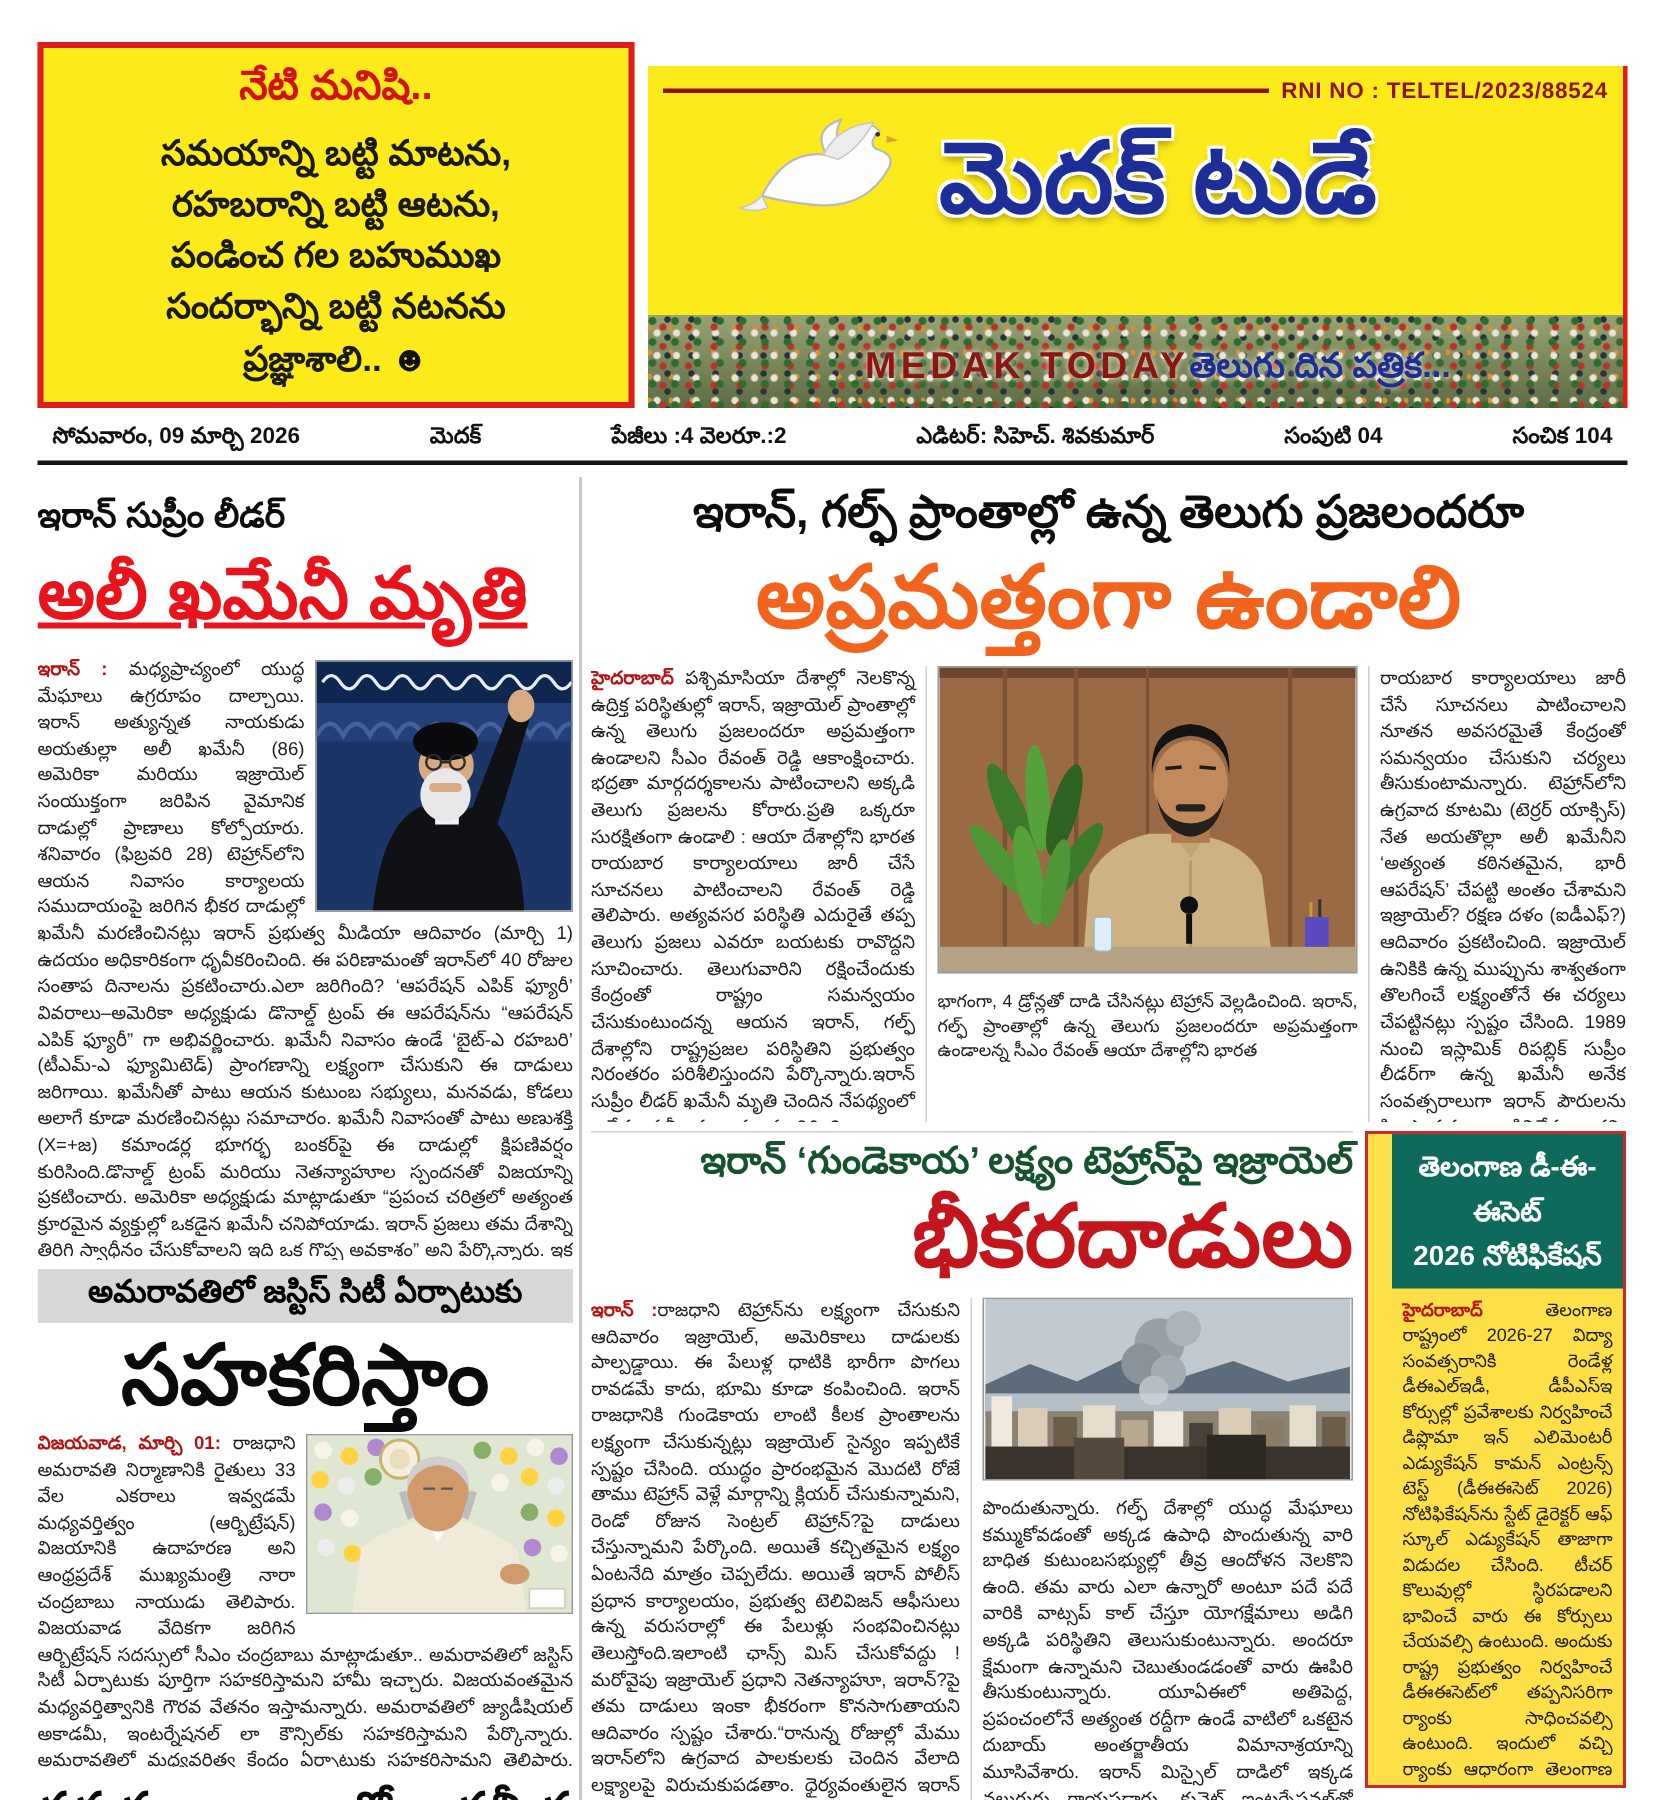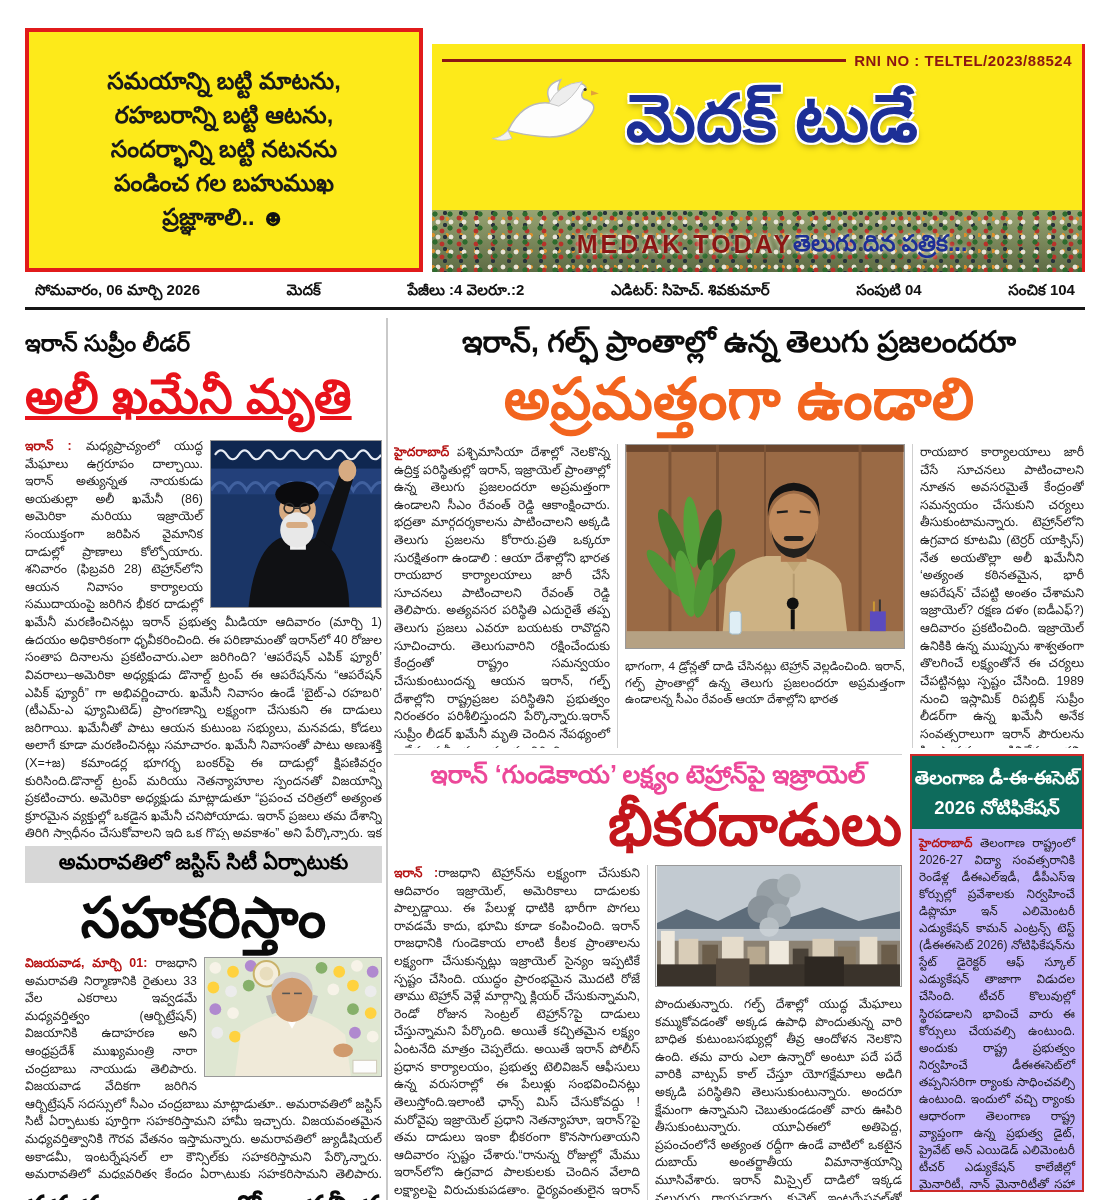--- a/index.html
+++ b/index.html
@@ -63,43 +63,44 @@
   .kicker2 { text-align:center; font-size:30px; line-height:40px; font-weight:bold; color:#0d0d0d; margin-top:4px; }
   .headline-orange { text-align:center; font-size:58px; line-height:70px; font-weight:bold; color:#f2641e; margin:2px 0 10px; }
   .alert-row { display:flex; height:304px; overflow:hidden; }
   .alert-left { width:224px; padding-right:7px; border-right:1.5px solid #cfcfcf; }
   .alert-center { width:294px; padding:0 7px; }
   .alert-right { flex:1; padding-left:7px; border-left:1.5px solid #cfcfcf; }
   .caption { font-size:11.8px; line-height:1.4; text-align:justify; color:#1d1d1d; margin-top:5px; }
 
   .bottom-row { display:flex; margin-top:6px; }
   .strikes-sec { width:512px; border-top:1.5px solid #cfcfcf; padding-top:2px; }
-  .kicker3 { text-align:center; font-size:25px; line-height:34px; font-weight:bold; color:#ec4899; }
+  .kicker3 { text-align:right; font-size:25px; line-height:34px; font-weight:bold; color:#14532d; }
   .headline-darkred { text-align:right; font-size:58px; line-height:68px; font-weight:bold; color:#c3161c; }
   .strikes-row { display:flex; margin-top:6px; height:336px; overflow:hidden; }
   .strikes-left { width:254px; padding-right:7px; border-right:1.5px solid #cfcfcf; }
   .strikes-right { flex:1; padding-left:7px; }
   .strikes-right .bodytext { margin-top:5px; }
 
-  .sidebar { width:204px; margin-left:8px; height:438px; border:2.5px solid #cc2a2a; background:#c4b5fd; overflow:hidden; }
+  .sidebar { width:204px; margin-left:8px; height:438px; border:2.5px solid #cc2a2a; background:#fde047; overflow:hidden;padding-left:16px; }
   .sb-header { background:#0e6b5c; color:#fff; text-align:center; font-weight:bold; font-size:18.5px;
                line-height:1.6; padding:7px 2px; }
   .sb-body { padding:6px 7px; font-size:12px; line-height:1.42; text-align:justify; color:#1d1d1d; }
 </style>
 </head>
 <body>
 
 <div class="page">
 
   <div class="header-row">
     <div class="quote-box">
+      <div class="quote-title">నేటి మనిషి..</div>
       <div class="quote-line">సమయాన్ని బట్టి మాటను,</div>
       <div class="quote-line">రహబరాన్ని బట్టి ఆటను,</div>
+      <div class="quote-line">పండించ గల బహుముఖ</div>
       <div class="quote-line">సందర్భాన్ని బట్టి నటనను</div>
-      <div class="quote-line">పండించ గల బహుముఖ</div>
       <div class="quote-line">
         <span>ప్రజ్ఞాశాలి..</span><span class="face-glyph">☻</span>
       </div>
     </div>
 
     <div class="masthead">
       <div class="rni-row">
         <div class="rni-line"></div>
         <span class="rni-text">RNI NO : TELTEL/2023/88524</span>
       </div>
@@ -113,21 +114,21 @@
       <div class="mh-title">మెదక్ టుడే</div>
       <div class="crowd-strip"></div>
       <div class="mh-sub">
         <span class="mh-sub-en">MEDAK TODAY</span>
         <span class="mh-sub-te">తెలుగు దిన పత్రిక...</span>
       </div>
     </div>
   </div>
 
   <div class="dateline">
-    <span>సోమవారం, 06 మార్చి 2026</span>
+    <span>సోమవారం, 09 మార్చి 2026</span>
     <span>మెదక్</span>
     <span>పేజీలు :4  వెలరూ.:2</span>
     <span>ఎడిటర్: సిహెచ్. శివకుమార్</span>
     <span>సంపుటి 04</span>
     <span>సంచిక 104</span>
   </div>
 
   <div class="col-left">
     <div class="kicker1">ఇరాన్ సుప్రీం లీడర్</div>
     <div class="headline-red">అలీ ఖమేనీ మృతి</div>

